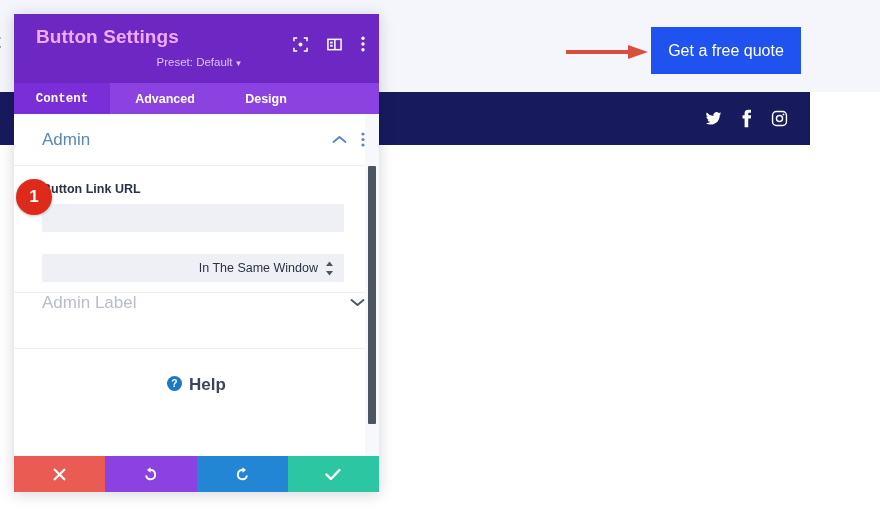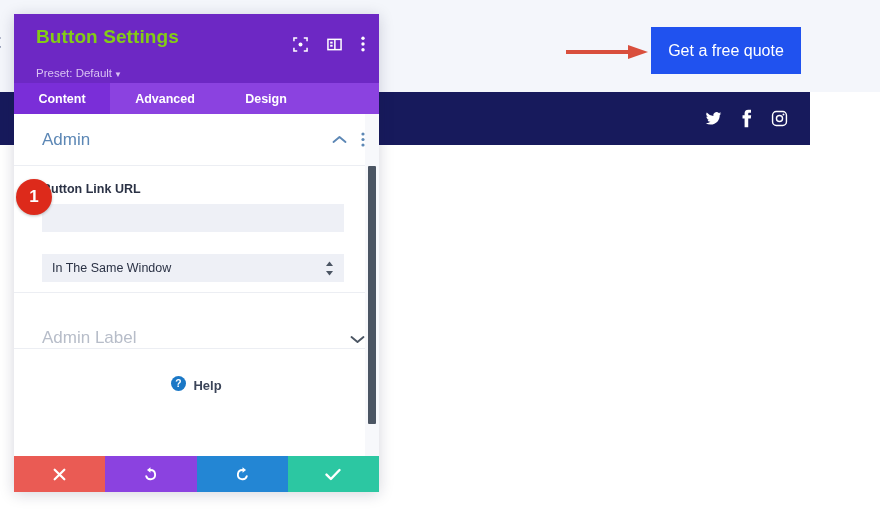--- a/index.html
+++ b/index.html
@@ -44,37 +44,37 @@
   .modal {
     position: absolute; left: 14px; top: 14px; width: 365px; height: 478px;
     background: #ffffff;
     box-shadow: 0 2px 14px rgba(20,20,60,0.18);
     display: flex; flex-direction: column; overflow: hidden;
   }
   .modal-header {
     background: #6d28c4; height: 69px; padding: 12px 16px 0 22px;
     position: relative; flex: 0 0 auto;
   }
-  .modal-title { color: #84cc16; font-size: 19px; font-weight: 700; letter-spacing: .1px; }
-  .modal-preset { color: #d9c3f3; font-size: 11.5px; margin-top: 19px; }
+  .modal-title { color: #f0abfc; font-size: 19px; font-weight: 700; letter-spacing: .1px; }
+  .modal-preset { color: #d9c3f3; font-size: 11.5px; margin-top: 8px; text-align: center; }
   .modal-preset .caret { font-size: 8px; margin-left: 2px; }
   .header-icons {
     position: absolute; right: 14px; top: 22px;
     display: flex; align-items: center; gap: 19px;
   }
   .header-icons .hicon { cursor: pointer; line-height: 0; }
   .header-icons svg { display: block; }
 
   .tabs { display: flex; height: 31px; background: #8b42e0; flex: 0 0 auto; }
   .tab {
     color: #ffffff; font-size: 12.5px; font-weight: 700;
     display: flex; align-items: center; justify-content: center;
     cursor: pointer; height: 100%;
   }
-  .tab-content { width: 96px; background: #7a2ed8; }
+  .tab-content { width: 96px; background: #7a2ed8; font-family: Liberation Mono, monospace; }
   .tab-design { width: 92px; }
   .tab-advanced { width: 110px; }
 
   .modal-body { flex: 1 1 auto; position: relative; background: #ffffff; overflow: hidden; }
 
   .section-head {
     height: 52px; display: flex; align-items: center;
     padding: 0 14px 0 28px; border-bottom: 1px solid #eceef3;
   }
   .section-title { font-size: 17px; color: #5c87b5; flex: 1 1 auto; }
@@ -88,32 +88,32 @@
   .text-input {
     width: 302px; height: 28px; background: #eef0f6; border: none; outline: none;
     font-size: 12.5px; color: #2b3245; padding: 0 10px;
     font-family: "Liberation Sans", sans-serif;
   }
   .field-gap { height: 22px; }
   .select-wrap { position: relative; width: 302px; height: 28px; }
   .select-box {
     width: 302px; height: 28px; background: #eef0f6; border: none;
     font-size: 12.5px; color: #2b3245; padding: 0 26px 0 10px;
-    display: flex; align-items: center; cursor: pointer;
+    display: flex; align-items: center; cursor: pointer; justify-content: flex-end;
   }
   .select-arrows { position: absolute; right: 10px; top: 7px; line-height: 0; pointer-events: none; }
 
   .admin-row {
-    height: 56px; display: flex; align-items: flex-end;
+    height: 56px; display: flex; align-items: flex-start;
     padding: 0 14px 0 28px; border-bottom: 1px solid #eceef3; cursor: pointer;
   }
   .admin-title { font-size: 17px; color: #b7bdc9; flex: 1 1 auto; }
 
   .help-row { height: 72px; display: flex; align-items: center; justify-content: center; gap: 7px; cursor: pointer; }
-  .help-text { font-size: 13px; font-weight: 700; color: #3c4559; }
+  .help-text { font-size: 17px; font-weight: 700; color: #3c4559; }
 
   .badge-one {
     position: absolute; left: 16px; top: 179px; width: 36px; height: 36px;
     border-radius: 50%; background: #dd2a1b; color: #ffffff;
     font-size: 17px; font-weight: 700;
     display: flex; align-items: center; justify-content: center;
     box-shadow: 0 1px 3px rgba(0,0,0,.25);
   }
 
   .scrollbar-track { position: absolute; right: 0; top: 0; width: 14px; height: 100%; background: #f7f8fb; }

